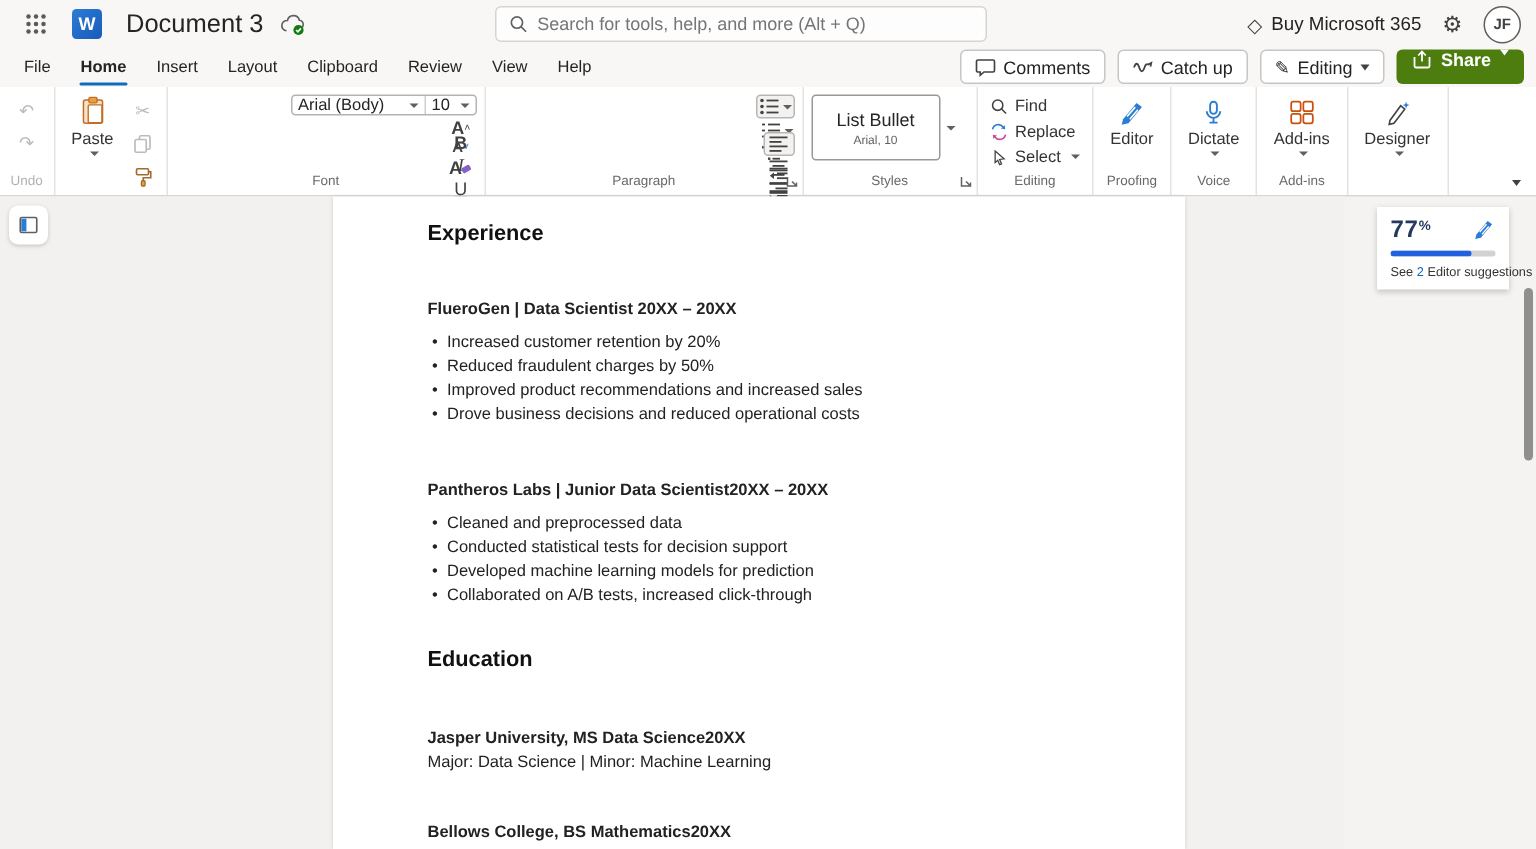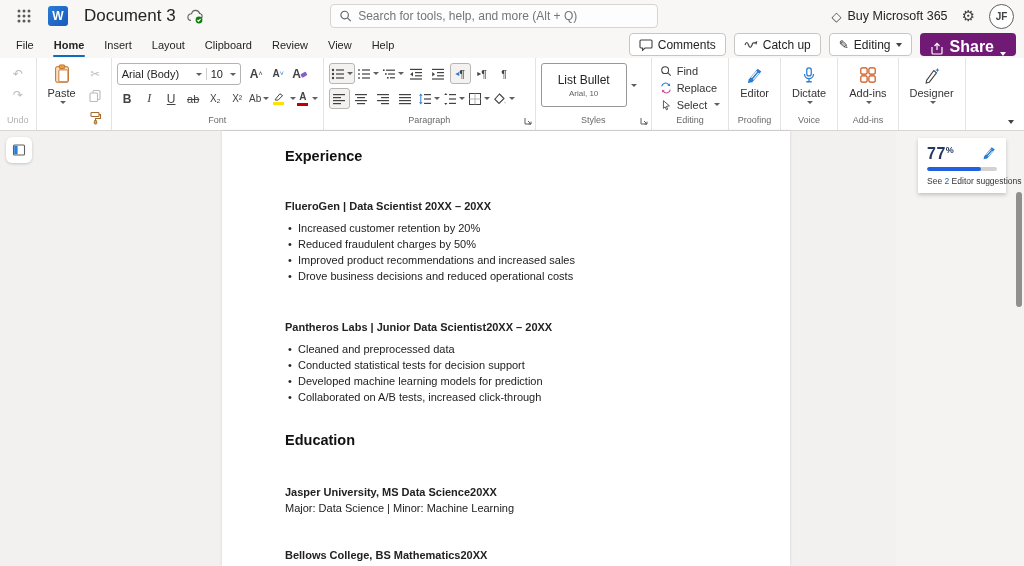--- a/index.html
+++ b/index.html
@@ -21,31 +21,31 @@
   .avatar { width:25px; height:25px; border-radius:50%; border:1px solid #5f5f5f; background:#fff; font-size:10px; font-weight:bold; color:#424242; display:flex; align-items:center; justify-content:center; cursor:pointer; }
 
   
   .menubar { position:absolute; top:32px; left:0; width:1024px; height:26px; background:#f8f7f6; display:flex; align-items:center; }
   .tabs { display:flex; align-items:center; padding-left:6px; }
   .mtab { font-size:11px; color:#242424; padding:4px 10px; cursor:pointer; position:relative; }
   .mtab.active { font-weight:bold; }
   .mtab.active::after { content:""; position:absolute; left:9px; right:9px; bottom:-2px; height:2.5px; border-radius:2px; background:#0f6cbd; }
   .mright { position:absolute; right:8px; top:1px; display:flex; align-items:center; gap:8px; }
   .obtn { height:23px; display:flex; align-items:center; gap:5px; border:1px solid #c8c6c4; background:#fff; border-radius:4px; padding:0 9px; font-size:12px; color:#242424; cursor:pointer; }
-  .sharebtn { height:23px; display:flex; align-items:flex-end; gap:6px; background:#701a75; color:#fff; border:none; border-radius:4px; padding:0 10px; font-size:16px; font-weight:600; cursor:pointer; }
+  .sharebtn { height:23px; display:flex; align-items:flex-start; gap:6px; background:#4d7c0f; color:#fff; border:none; border-radius:4px; padding:0 10px; font-size:12px; font-weight:600; cursor:pointer; }
   .tri { width:0; height:0; border-left:3.5px solid transparent; border-right:3.5px solid transparent; border-top:4px solid #424242; display:inline-block; }
   .tri.w { border-top-color:#fff; }
 
   
   .ribbon { position:absolute; top:58px; left:0; width:1024px; height:73px; background:#fff; border-bottom:1px solid #d8d6d4; display:flex; }
   .rgroup { display:flex; flex-direction:column; padding:5px 5px 0; position:relative; }
   .rgroup + .rgroup { border-left:1px solid #e5e3e1; }
   .glabel { margin-top:auto; text-align:center; font-size:9px; color:#696969; padding:2px 2px 5px; white-space:nowrap; }
   .glabel.dim { color:#b3b1af; }
-  .rrow { display:flex; align-items:flex-start; gap:1px; height:23px; }
+  .rrow { display:flex; align-items:flex-end; gap:1px; height:23px;flex-direction:column; }
   .sbtn { min-width:21px; height:21px; border-radius:3px; display:flex; align-items:center; justify-content:center; cursor:pointer; color:#424242; font-size:12px; padding:0 1px; }
   .sbtn.sel { border:1px solid #b8b6b4; background:#f3f2f1; }
   .sbtn.dis { color:#bdbbb9; cursor:default; }
   .ctri { width:0; height:0; border-left:3px solid transparent; border-right:3px solid transparent; border-top:3.5px solid #5f5f5f; margin-left:2px; }
   .bigbtn { display:flex; flex-direction:column; align-items:center; justify-content:flex-start; padding:3px 6px 0; cursor:pointer; border-radius:4px; }
   .bigbtn .blab { font-size:11px; color:#333; margin-top:3px; white-space:nowrap; }
   .bigbtn .bchev { margin-top:2px; }
   .fontsel { display:flex; align-items:center; border:1px solid #b5b3b1; border-radius:3px; height:22px; background:#fff; }
   .fname { width:88px; font-size:11px; padding:0 4px; display:flex; align-items:center; justify-content:space-between; cursor:pointer; }
   .fsize { width:34px; font-size:11px; padding:0 4px; display:flex; align-items:center; justify-content:space-between; border-left:1px solid #d0cecd; cursor:pointer; }

